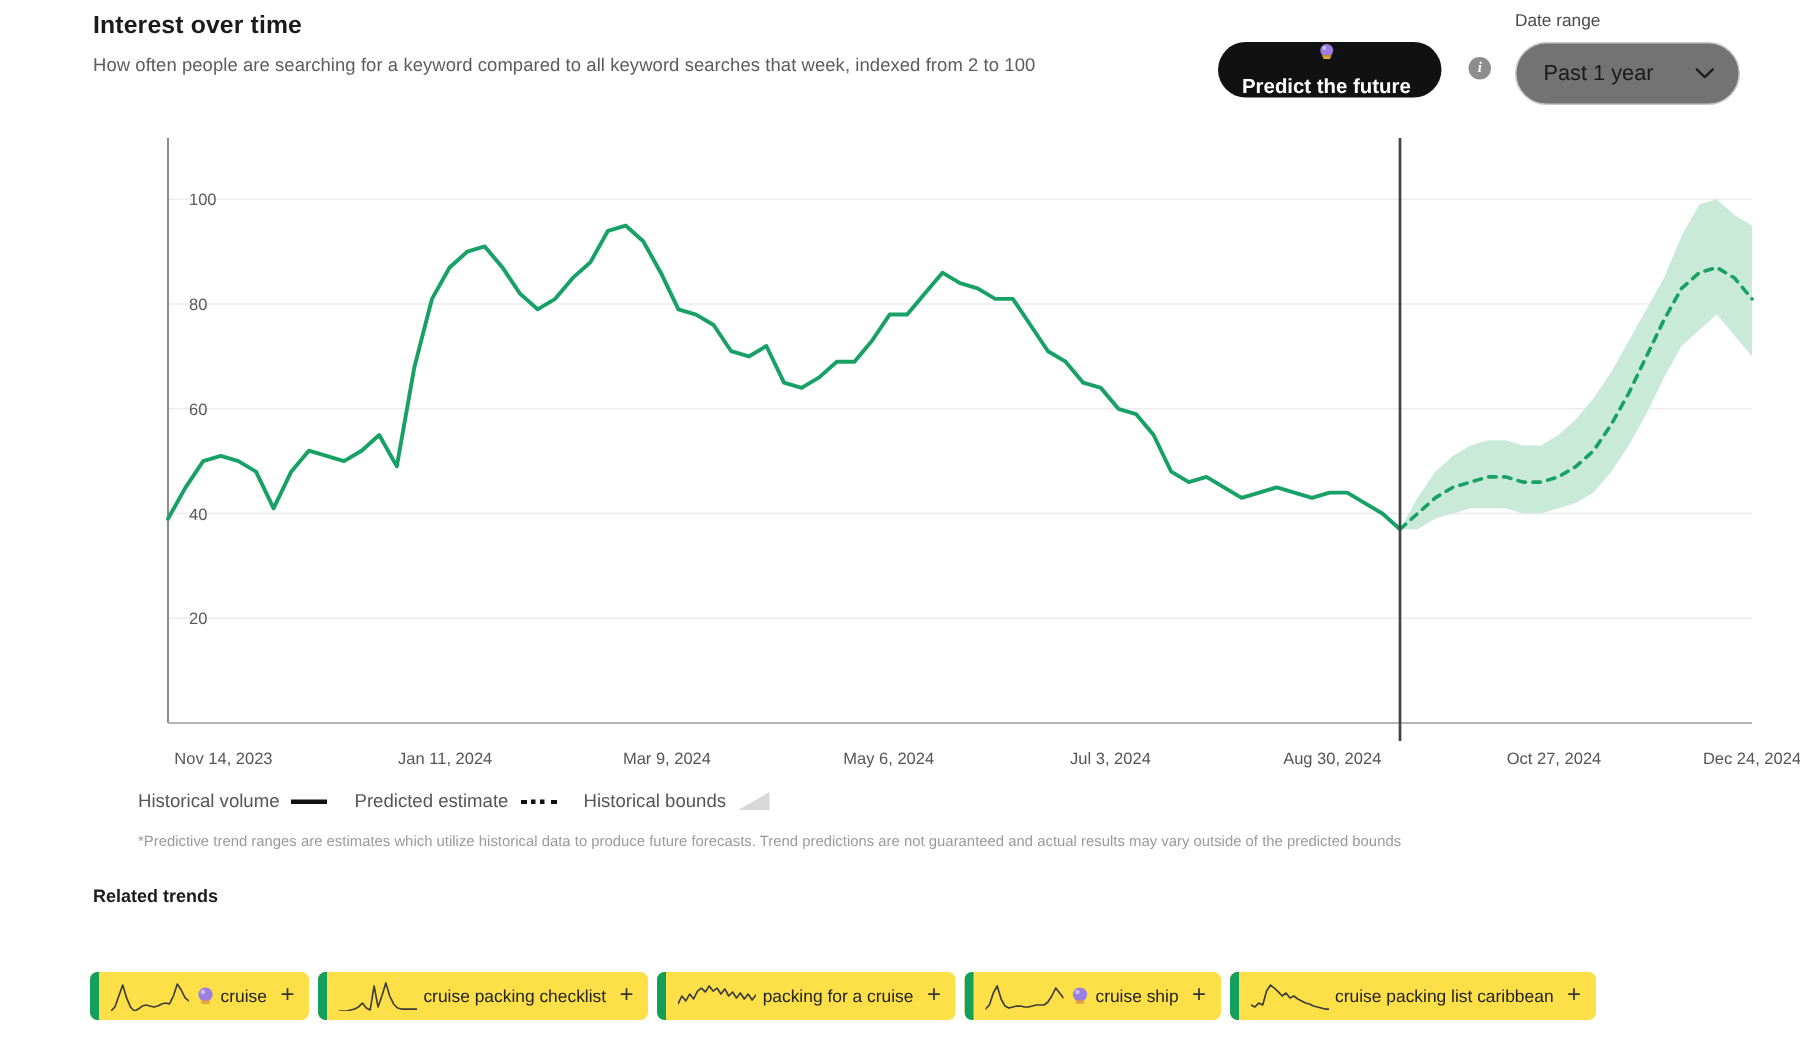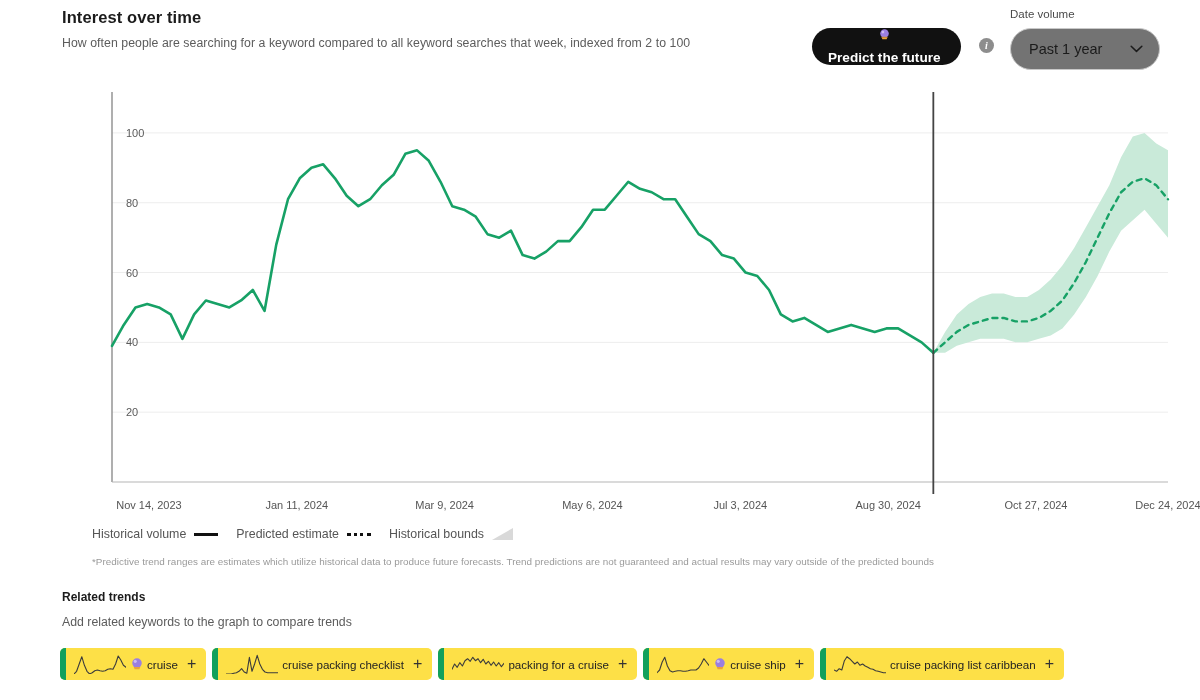--- a/index.html
+++ b/index.html
@@ -115,21 +115,21 @@
         <circle cx="10" cy="8.6" r="6.6" fill="#9b7fe0"></circle>
         <circle cx="7.6" cy="6.2" r="2.1" fill="#d5c7f5" opacity=".85"></circle>
         <path d="M5.6 14.2 L14.4 14.2 L13.3 17.4 L6.7 17.4 Z" fill="#e8a33d"></path>
         <rect x="5.2" y="13.4" width="9.6" height="1.6" rx=".7" fill="#c98a2e"></rect>
       </svg>
       <span>Predict the future</span>
     </button>
 
     <div class="info-icon">i</div>
 
-    <div class="daterange-label">Date volume</div>
+    <div class="daterange-label">Date range</div>
     <div class="daterange-select">
       <span class="daterange-value">Past 1 year</span>
       <svg class="chev" viewBox="0 0 14 9">
         <path d="M1 1.4 L7 7.2 L13 1.4" fill="none" stroke="#1b1b1b" stroke-width="1.7" stroke-linecap="round" stroke-linejoin="round"></path>
       </svg>
     </div>
   </div>
 
   <div class="chart-wrap">
     <svg class="chart" id="chart-svg" width="1200" height="432">
@@ -173,21 +173,20 @@
       <span>Historical bounds</span>
       <svg class="leg-wedge" width="22" height="14" viewBox="0 0 22 14">
         <path d="M0 13 L21 13 L21 1 Z" fill="#d9d9d9"></path>
       </svg>
     </div>
   </div>
 
   <div class="footnote">*Predictive trend ranges are estimates which utilize historical data to produce future forecasts. Trend predictions are not guaranteed and actual results may vary outside of the predicted bounds</div>
 
   <div class="rel-title">Related trends</div>
-  <div class="rel-sub">Add related keywords to the graph to compare trends</div>
   <div class="chips" id="chips">
       <div class="chip">
         <div class="chip-bar"></div>
         <svg class="spark" width="52" height="20" viewBox="0 0 52 20">
           <path d="M0.0 20.0 L2.6 17.3 L5.2 10.0 L7.8 2.7 L10.4 11.3 L13.0 17.3 L15.6 20.0 L18.2 18.7 L20.8 16.7 L23.4 16.0 L26.0 16.7 L28.6 17.3 L31.2 16.7 L33.8 15.3 L36.4 14.7 L39.0 15.3 L41.6 10.0 L44.2 2.0 L46.8 6.0 L49.4 11.3 L52.0 13.3" fill="none" stroke="#3c3c3c" stroke-width="1.1" stroke-linejoin="round" stroke-linecap="round"></path>
         </svg>
         <svg class="chip-ball" viewBox="0 0 20 20">
           <circle cx="10" cy="8.6" r="6.8" fill="#9b7fe0"></circle>
           <circle cx="7.5" cy="6.2" r="2.2" fill="#d5c7f5" opacity=".85"></circle>
           <path d="M5.4 14.2 L14.6 14.2 L13.4 17.6 L6.6 17.6 Z" fill="#e8a33d"></path>

